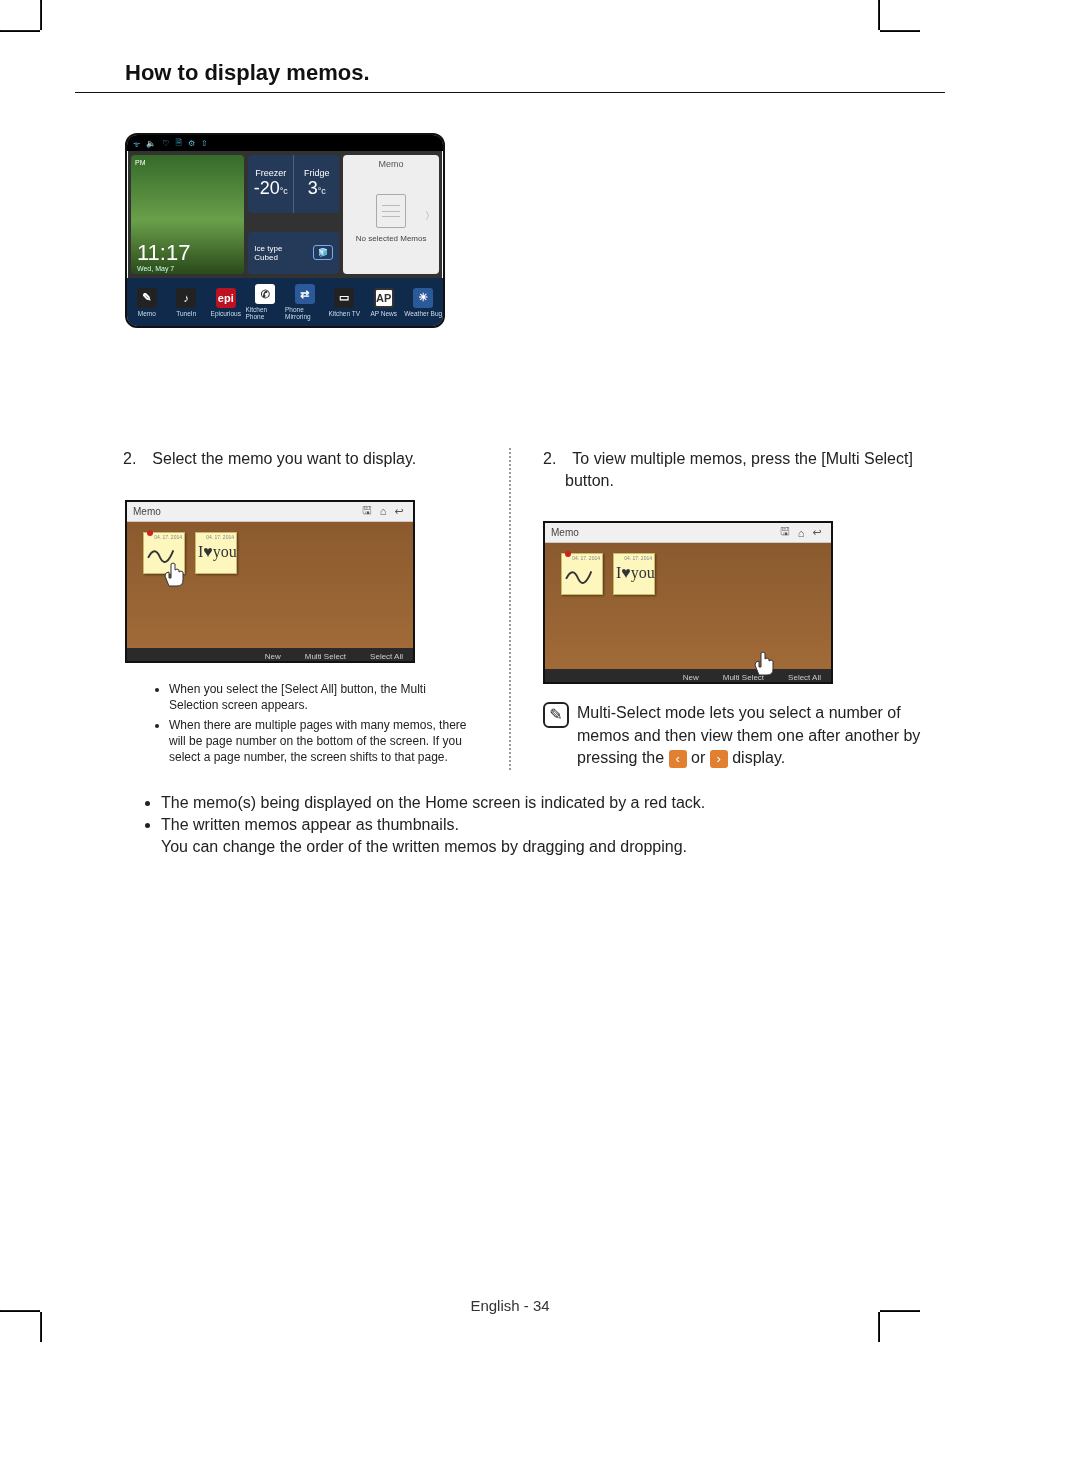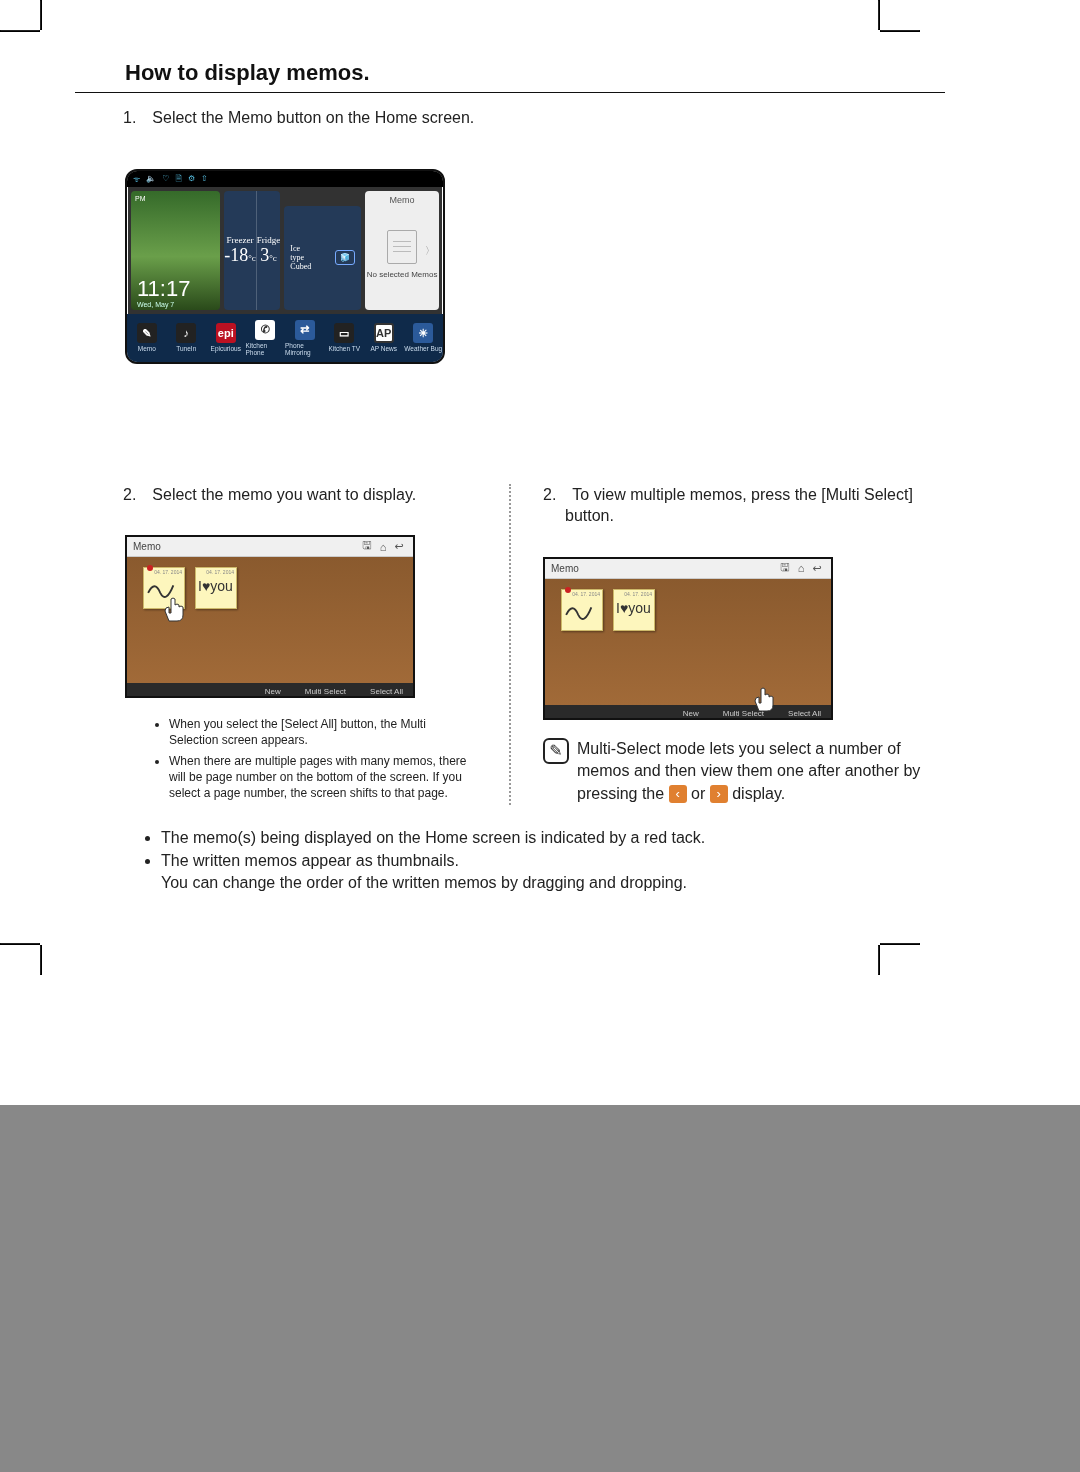--- a/index.html
+++ b/index.html
@@ -1,18 +1,18 @@
 <!DOCTYPE html>
 <html><head>
 <meta charset="utf-8">
 <style>
   * { box-sizing: border-box; margin: 0; padding: 0; }
   html, body { background: #888; font-family: Arial, Helvetica, sans-serif; }
   .sheet {
-    width: 1080px; height: 1105px; background: #fff; margin: 0 auto; position: relative;
+    width: 1080px; height: 1472px; background: #fff; margin: 0 auto; position: relative;
   }
   .crops {
     position: absolute; border: 1px solid #000;
   }
   .crop-tl-v { left: 40px; top: 0; width: 0; height: 30px; border-left: 1px solid #222; }
   .crop-tl-h { left: 0; top: 30px; width: 40px; height: 0; border-top: 1px solid #222; }
   .crop-tr-v { right: 200px; top: 0; width: 0; height: 30px; border-left: 1px solid #222; }
   .crop-tr-h { right: 160px; top: 30px; width: 40px; height: 0; border-top: 1px solid #222; }
   .crop-br-v { right: 200px; bottom: 130px; width: 0; height: 30px; border-left: 1px solid #222; }
   .crop-br-h { right: 160px; bottom: 160px; width: 40px; height: 0; border-top: 1px solid #222; }
@@ -35,21 +35,21 @@
     box-shadow: 0 0 0 1px #fff inset;
   }
   
   .home-shot { width: 320px; height: 195px; margin: 40px 0 0 50px; display:flex; flex-direction:column; }
   .home-status { height: 16px; background:#000; display:flex; gap:6px; align-items:center; padding:0 6px; }
   .home-status span { color:#5bd; font-size:8px; }
   .home-row1 { flex:1; display:flex; gap:4px; padding:4px; }
   .home-clock { flex:1.1; background: linear-gradient(#356a2a,#6a9f4a 55%, #2a4a1a); border-radius:4px; position:relative; color:#fff; font-size:9px; padding:4px; }
   .home-clock .time { position:absolute; bottom:8px; left:6px; font-size:22px; font-weight:300; }
   .home-clock .date { position:absolute; bottom:2px; left:6px; font-size:7px; color:#cfe; }
-  .home-mid { flex:0.95; display:flex; flex-direction:row; gap:4px;font-family:Liberation Serif, serif; }
+  .home-mid { flex:0.95; display:flex; flex-direction:column; gap:4px; }
   .home-temp { flex:1; background:#243a58; border-radius:4px; color:#fff; display:flex; }
   .home-temp > div { flex:1; display:flex; flex-direction:column; align-items:center; justify-content:center; font-size:9px; }
   .home-temp .big { font-size:18px; font-weight:300; }
   .home-ice { flex:0.6; background:#243a58; border-radius:4px; color:#fff; display:flex; align-items:center; padding:4px 6px; gap:24px; font-size:8px;margin-top:15px; }
   .home-memo { flex:1; background:#eee; border-radius:4px; color:#444; position:relative; display:flex; flex-direction:column; align-items:center; justify-content:center; font-size:8px; }
   .home-memo .lbl { position:absolute; top:4px; font-size:9px; color:#555; }
   .home-memo .doc { width:30px; height:34px; border:1.5px solid #aaa; border-radius:2px; margin-top:8px; display:flex; flex-direction:column; justify-content:space-evenly; padding:6px 5px; }
   .home-memo .doc div { height:1px; background:#bbb; }
   .home-memo .chev { position:absolute; right:4px; top:45%; color:#888; font-size:10px; }
   .home-dock { height: 48px; background:#0f2a4a; display:flex; }
@@ -66,21 +66,21 @@
 
   
   .memo-shot { width: 290px; height: 163px; border-radius: 0; border:2px solid #111; position:relative; overflow:hidden; margin-left: 50px; margin-top:30px; }
   .memo-top { height:20px; background:#f0f0f0; display:flex; align-items:center; padding:0 6px; font-size:10px; color:#444; border-bottom:1px solid #ccc; }
   .memo-top .sp { flex:1; }
   .memo-top .tico { width:16px; text-align:center; color:#555; font-size:11px; }
   .memo-board { height:126px; background: linear-gradient(#8a5a2e,#a16a38); position:relative; }
   .note { position:absolute; width:42px; height:42px; background:#fdf6bd; border:1px solid #cdb96a; box-shadow:1px 1px 2px rgba(0,0,0,.4); font-size:8px; color:#333; }
   .note .tack { position:absolute; top:-3px; left:3px; width:6px; height:6px; background:#c22; border-radius:50%; }
   .note .date { font-size:5px; color:#888; text-align:right; padding:1px 2px; }
-  .scrib { font-family: Liberation Sans, sans-serif; color:#333; font-size:14px; padding:2px; }
+  .scrib { font-family: Liberation Serif, serif; color:#333; font-size:16px; padding:2px; }
   .memo-bot { height:17px; background:#2a2a2a; display:flex; justify-content:flex-end; align-items:center; gap:24px; padding:0 10px; }
   .memo-bot span { color:#ccc; font-size:8px; }
   .pen-cursor { position:absolute; width:30px; height:30px; }
 
   .nav-chip { display:inline-flex; align-items:center; justify-content:center; width:18px; height:18px; background:#e08030; border-radius:3px; color:#fff; font-size:13px; vertical-align:middle; }
   .note-icon { display:inline-flex; width:26px; height:26px; border:2px solid #222; border-radius:6px; align-items:center; justify-content:center; vertical-align:top; margin-right:8px; font-size:16px; }
 
   .common-bullets { padding-left: 86px; list-style: disc; font-size:16px; color:#222; line-height:1.4; margin-top: 22px; }
   .notebox { display:flex; font-size:16px; color:#222; line-height:1.4; }
   .notebox .ntext { flex:1; }
@@ -97,42 +97,41 @@
   <div class="crops crop-tl-h"></div>
   <div class="crops crop-tr-v"></div>
   <div class="crops crop-tr-h"></div>
   <div class="crops crop-bl-v"></div>
   <div class="crops crop-bl-h"></div>
   <div class="crops crop-br-v"></div>
   <div class="crops crop-br-h"></div>
 
   <div class="page">
     <div class="heading">How to display memos.</div>
-    <div class="step">1. Select the Memo button on the Home screen.</div>
 
     <div class="home-shot img-frame">
       <div class="home-status">
         <span>ᯤ</span>
         <span>🔈</span>
         <span>♡</span>
         <span>🗎</span>
         <span>⚙</span>
         <span>⇧</span>
       </div>
       <div class="home-row1">
         <div class="home-clock">
           <div style="font-size:7px;">PM</div>
           <div class="time">11:17</div>
           <div class="date">Wed, May 7</div>
         </div>
         <div class="home-mid">
           <div class="home-temp">
             <div>
               <div>Freezer</div>
-              <div class="big"><span>-18</span><span style="font-size:9px;">°c</span></div>
+              <div class="big"><span>-20</span><span style="font-size:9px;">°c</span></div>
             </div>
             <div style="border-left:1px solid rgba(255,255,255,.2);">
               <div>Fridge</div>
               <div class="big"><span>3</span><span style="font-size:9px;">°c</span></div>
             </div>
           </div>
           <div class="home-ice">
             <div style="flex:1;">
               <div>Ice type</div>
               <div>Cubed</div>

